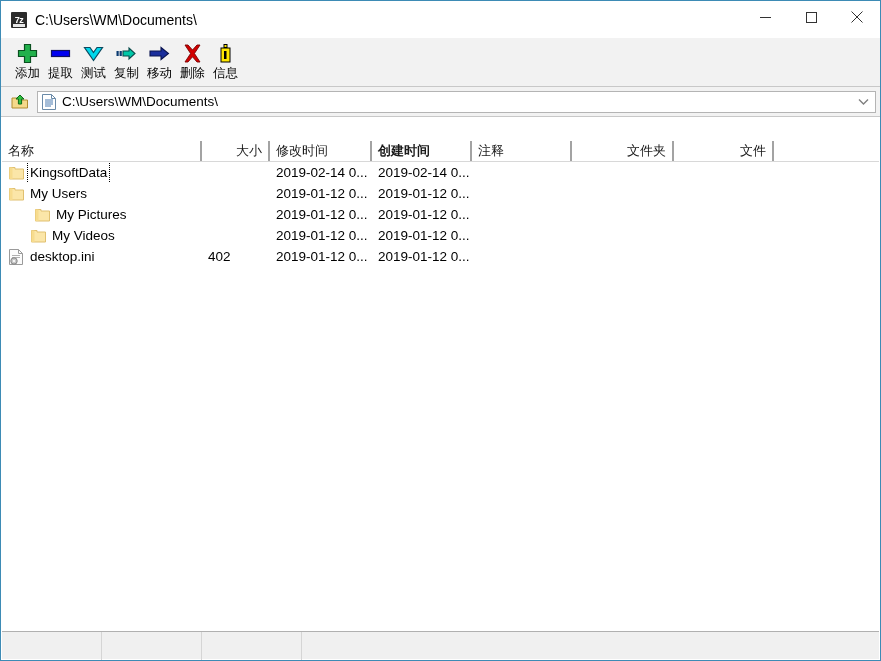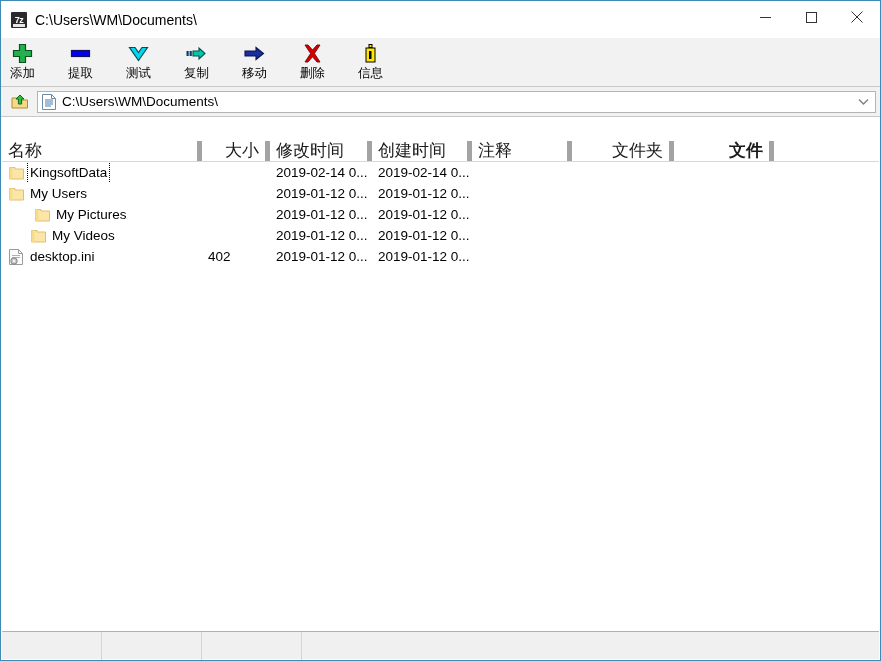--- a/index.html
+++ b/index.html
@@ -94,24 +94,23 @@
     line-height: 22px;
   }
 
   
   .toolbar {
     height: 49px;
     background: #f2f2f2;
     border-bottom: 1px solid #c8c8c8;
     display: flex;
     align-items: flex-start;
-    padding-left: 5px;
+    padding-left: 10px;
     padding-top: 2px;
     box-sizing: border-box;
-    gap: 25px;
   }
   .tb-btn {
     width: 33px;
     height: 45px;
     display: flex;
     flex-direction: column;
     align-items: center;
     justify-content: flex-start;
     padding-top: 2px;
     box-sizing: border-box;
@@ -198,26 +197,26 @@
     overflow: hidden;
   }
   .lv-header {
     display: flex;
     height: 21px;
     background: #ffffff;
     border-bottom: 1px solid #d8d8d8;
     box-sizing: border-box;
   }
   .lv-th {
-    font-size: 17px;
+    font-size: 13px;
     color: #1a1a1a;
     line-height: 20px;
     padding: 0 6px;
     box-sizing: border-box;
-    border-right: 5px solid #a3a3a3;
+    border-right: 2px solid #a3a3a3;
     white-space: nowrap;
     overflow: hidden;
     flex: none;
   }
   .lv-th.right { text-align: right; }
   .lv-body { }
   .lv-row {
     display: flex;
     height: 21px;
     align-items: center;
@@ -413,24 +412,24 @@
           </svg>
       </div>
     </div>
   </div>
 
   <div class="listview">
     <div class="lv-header">
         <div class="lv-th" style="width: 200px;">名称</div>
         <div class="lv-th right" style="width: 68px;">大小</div>
         <div class="lv-th" style="width: 102px;">修改时间</div>
-        <div class="lv-th" style="width: 100px;">创建时间</div>
+        <div class="lv-th" style="width: 100px; font-weight: bold;">创建时间</div>
         <div class="lv-th" style="width: 100px;">注释</div>
         <div class="lv-th right" style="width: 102px;">文件夹</div>
-        <div class="lv-th right" style="width: 100px; font-weight: bold;">文件</div>
+        <div class="lv-th right" style="width: 100px;">文件</div>
       </div>
     <div class="lv-body">
         <div class="lv-row">
           <div class="lv-td lv-name" style="width: 200px;">
             <span class="name-icon">
               <svg width="15" height="14" viewBox="0 0 15 14">
                 <path d="M0.5 1.5 h5.5 v1.5 h8.5 v10 h-14 z" fill="#fbe6a8" stroke="#e0c070" stroke-width="1"></path>
                 <rect x="0.5" y="1.5" width="3" height="11.5" fill="#f7dc8e" stroke="none"></rect>
               </svg>
             </span>

